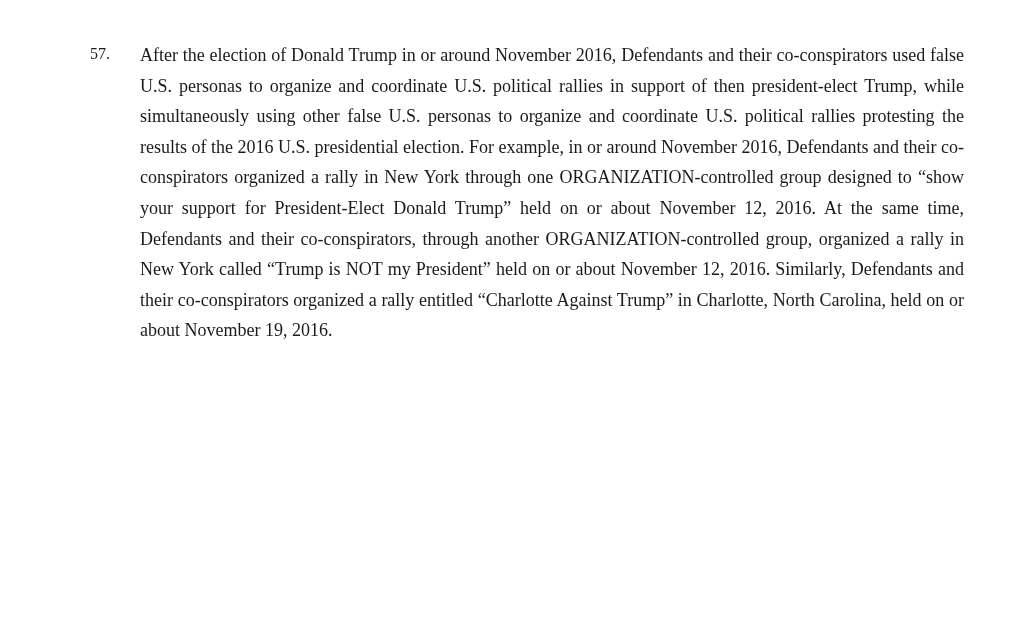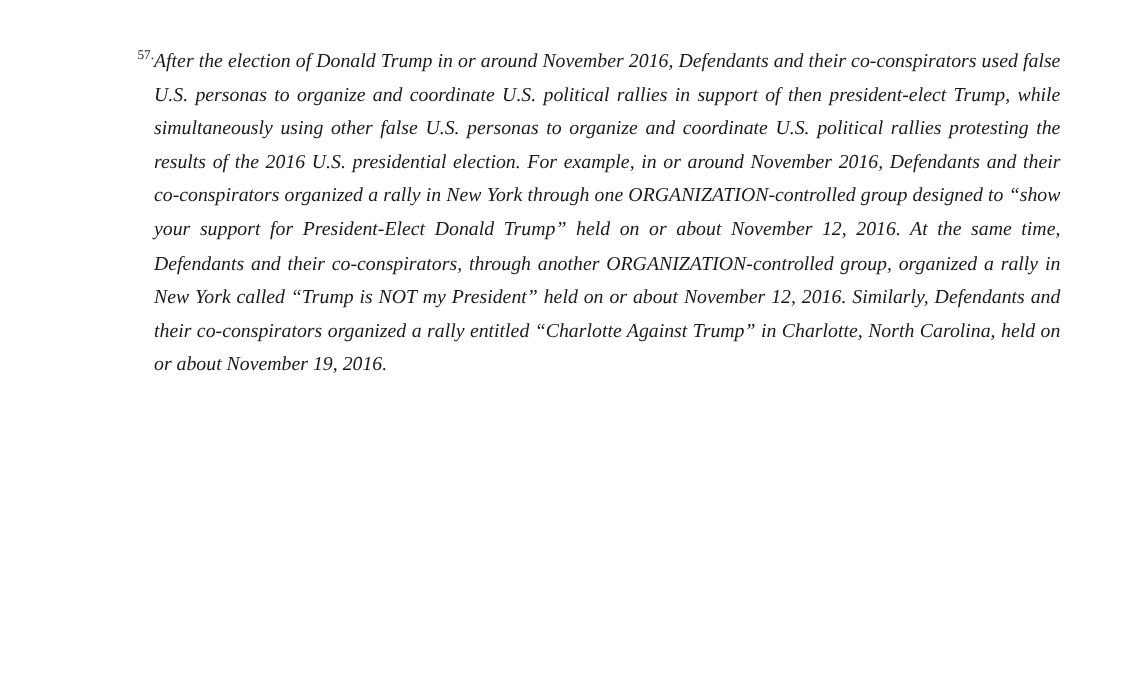--- a/index.html
+++ b/index.html
@@ -26,35 +26,34 @@
       flex-direction: column;
     }
 
     .paragraph-block {
       display: flex;
       flex-direction: row;
       margin-bottom: 0;
     }
 
     .paragraph-number {
-      font-size: 12px;
+      font-size: 16px;
       line-height: 1.7;
       color: #1a1a1a;
       min-width: 80px;
-      text-align: right;
+      text-align: center;
       padding-top: 0;
     }
 
     .paragraph-text {
       font-size: 18px;
       line-height: 1.7;
       color: #1a1a1a;
       text-align: justify;
       flex: 1;
-      font-style: italic;
     }
   </style>
 </head>
 <body>
 
 <div class="document-page">
   <div class="paragraph-block">
     <span class="paragraph-number">57.</span>
     <p class="paragraph-text">After the election of Donald Trump in or around November 2016, Defendants and their co-conspirators used false U.S. personas to organize and coordinate U.S. political rallies in support of then president-elect Trump, while simultaneously using other false U.S. personas to organize and coordinate U.S. political rallies protesting the results of the 2016 U.S. presidential election.  For example, in or around November 2016, Defendants and their co-conspirators organized a rally in New York through one ORGANIZATION-controlled group designed to “show your support for President-Elect Donald Trump” held on or about November 12, 2016.  At the same time, Defendants and their co-conspirators, through another ORGANIZATION-controlled group, organized a rally in New York called “Trump is NOT my President” held on or about November 12, 2016.  Similarly, Defendants and their co-conspirators organized a rally entitled “Charlotte Against Trump” in Charlotte, North Carolina, held on or about November 19, 2016.</p>
   </div>

